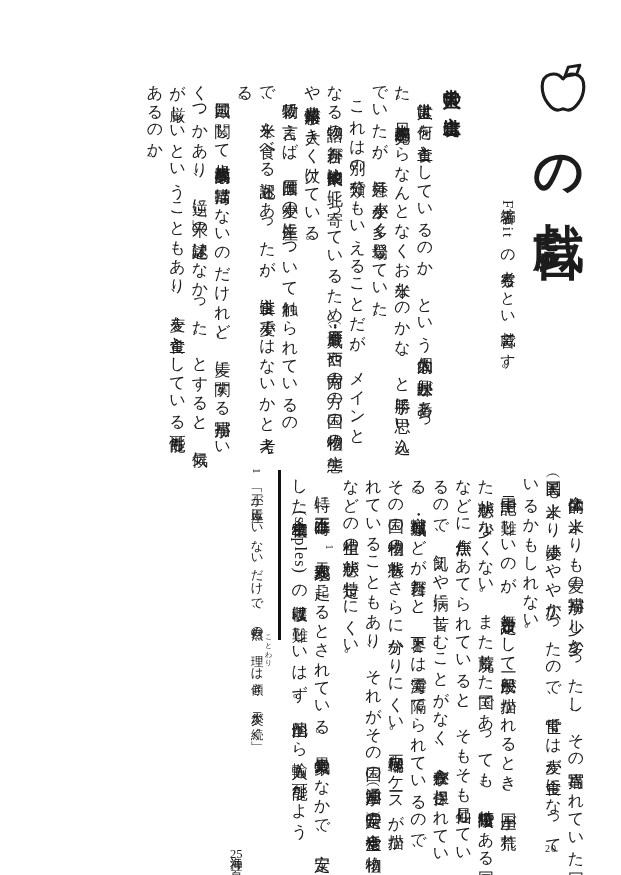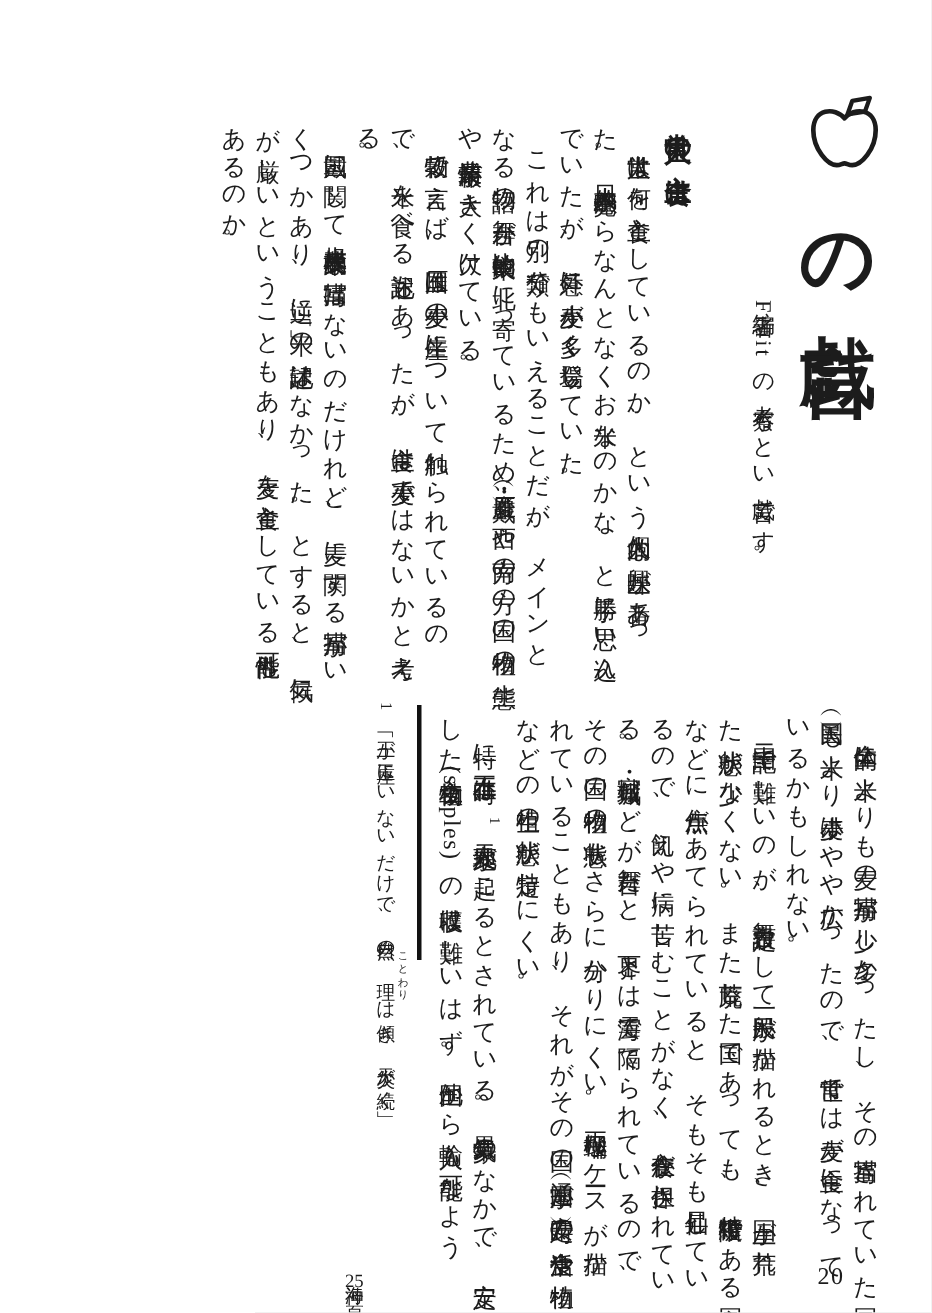--- a/index.html
+++ b/index.html
@@ -60,21 +60,21 @@
   .fn-text rt { font-size:7px; letter-spacing:0; }
   .fn-source {
     margin:0; font-size:12.5px; line-height:21px; letter-spacing:0.5px;
     text-align:end;
   }
   .tcy { text-combine-upright:all; }
 
   
   .page-number {
     position:absolute; top:843px; left:545px;
-    font-size:16px; letter-spacing:1px;
+    font-size:10px; letter-spacing:1px;
   }
 </style>
 </head>
 <body>
 
 <div class="page">
 
   <div class="vblock top-block">
 
     <div class="title-column">

